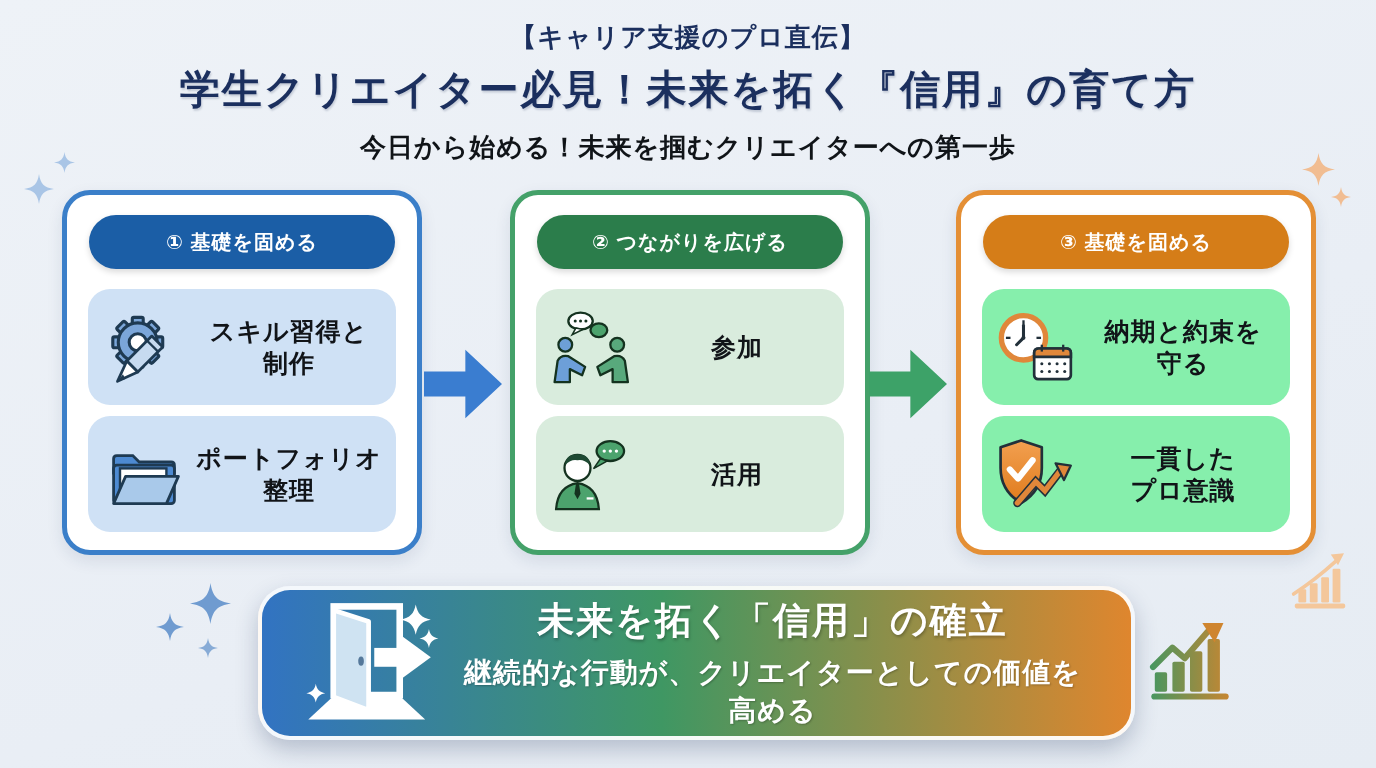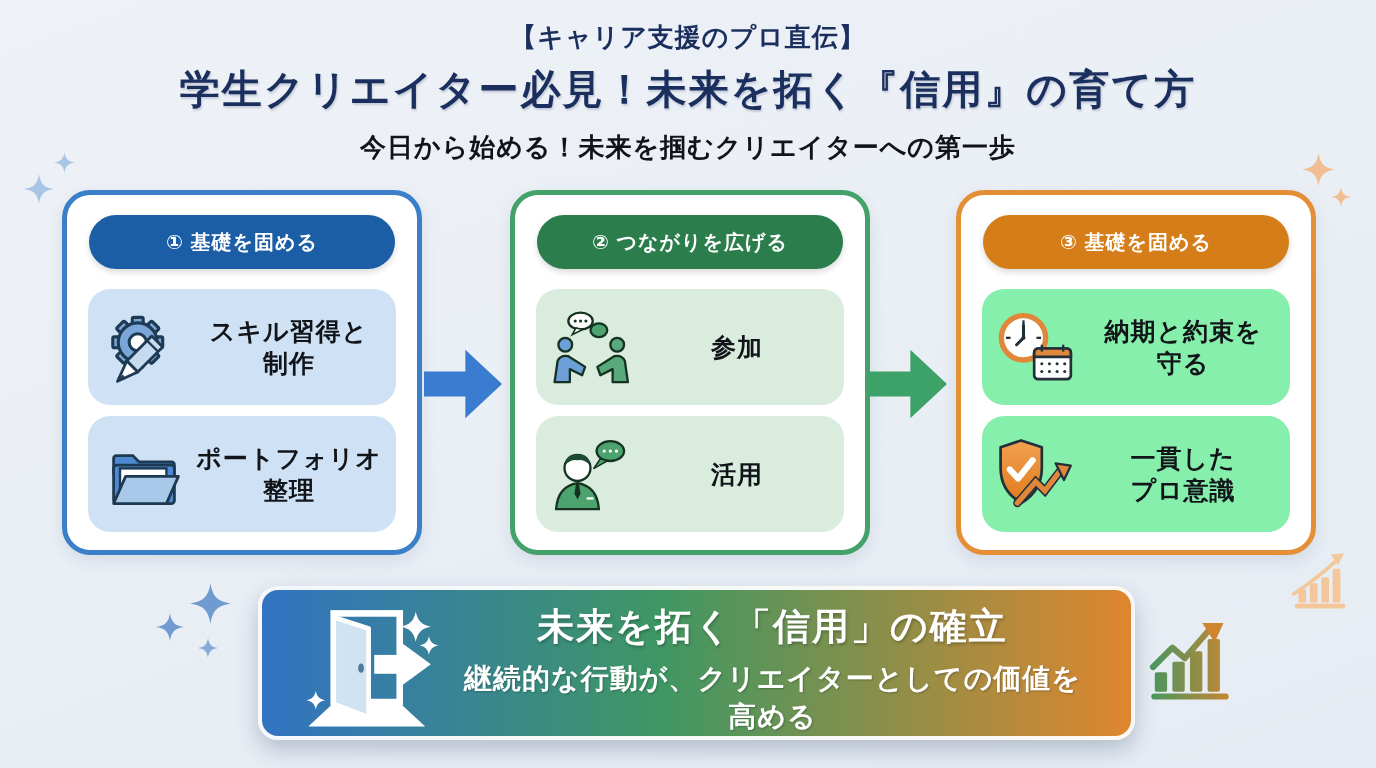--- a/index.html
+++ b/index.html
@@ -60,24 +60,24 @@
   
   .flow-arrow {
     position:absolute; top:345px; width:78px; height:78px;
     clip-path:polygon(0 34%, 53% 34%, 53% 6%, 100% 50%, 53% 94%, 53% 66%, 0 66%);
   }
   .flow-arrow.a1 { left:424px; background:#3a7dd0; }
   .flow-arrow.a2 { left:869px; background:#3da268; }
   
   .banner {
     position:absolute; left:258px; top:586px; width:877px; height:154px;
-    border-radius:20px; border:4px solid rgba(255,255,255,.95);
+    border-radius:32px; border:4px solid rgba(255,255,255,.95);
     background:linear-gradient(90deg,#3273c2 0%,#3f9763 46%,#df862e 100%);
     box-shadow:0 10px 22px rgba(30,50,90,.25);
-    display:flex; align-items:flex-end;
+    display:flex; align-items:center;
   }
   .banner .door-box { flex:0 0 200px; display:flex; justify-content:center; align-items:center; }
   .banner .text-box { flex:1; text-align:center; padding-right:48px; color:#fff; }
   .banner-title {
     font-size:37px; font-weight:900; letter-spacing:2px;
     text-shadow:1px 2px 3px rgba(0,0,0,.25);
   }
   .banner-sub {
     margin-top:8px; font-size:28px; font-weight:800; letter-spacing:1px;
     text-shadow:1px 1px 2px rgba(0,0,0,.25);

